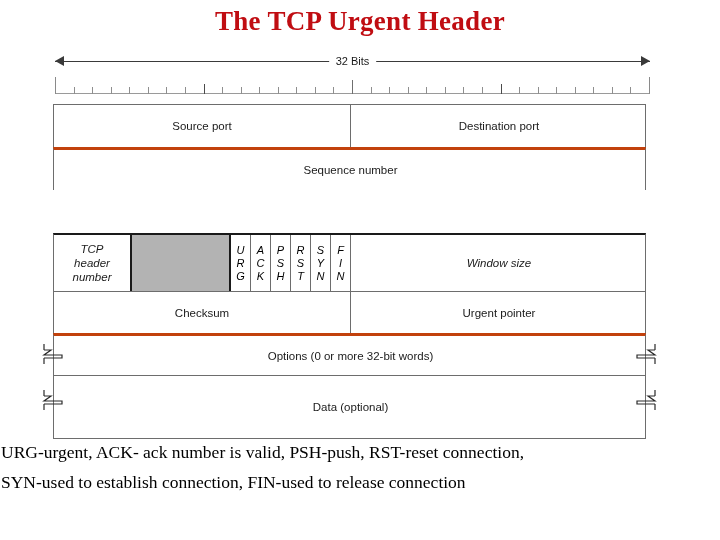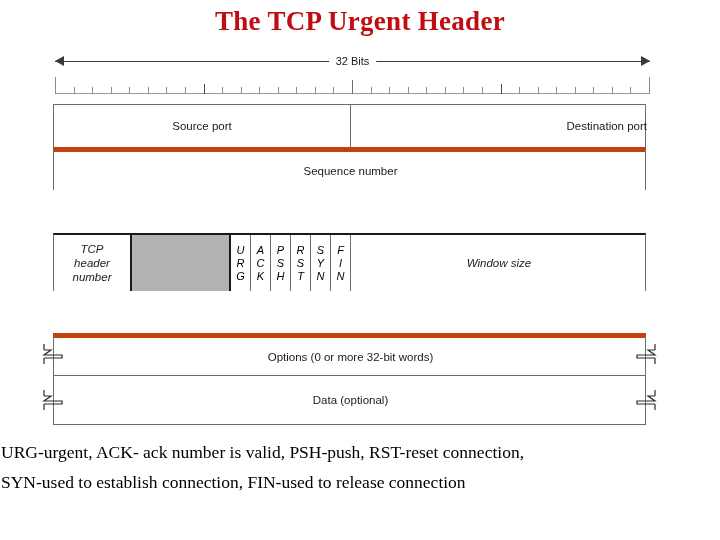--- a/index.html
+++ b/index.html
@@ -114,21 +114,21 @@
     position: absolute;
     left: 0;
     width: 593px;
     box-sizing: border-box;
     border-left: 1px solid #6d6d6d;
     border-right: 1px solid #6d6d6d;
     border-top: 1px solid #6d6d6d;
   }
   .row.last { border-bottom: 1px solid #6d6d6d; }
   .row.thick-top { border-top: 2px solid #1a1a1a; }
-  .row.light-top { border-top: 5px solid #c2410c; }
+  .row.light-top { border-top: 3px solid #c2410c; }
 
   .cell {
     position: absolute;
     top: 0;
     bottom: 0;
     display: flex;
     align-items: center;
     justify-content: center;
     font-family: "Liberation Sans", sans-serif;
     font-size: 11.5px;
@@ -227,21 +227,21 @@
       <div class="tick t-end" style="left: 594px;"></div>
     </div>
 </div>
 
 <div id="diagram">
 
   <div class="row" style="top:0px;height:43px;">
     <div class="cell divider-right" style="left:0;width:297px;">
       <span>Source port</span>
     </div>
-    <div class="cell" style="left:297px;width:296px;justify-content:flex-end;">
+    <div class="cell" style="left:297px;width:296px;">
       <span>Destination port</span>
     </div>
   </div>
 
   <div class="row light-top" style="top:43px;height:43px;">
     <div class="cell" style="left:0;width:593px;">
       <span>Sequence number</span>
     </div>
   </div>
 
@@ -283,28 +283,36 @@
       <span>F</span>
       <span>I</span>
       <span>N</span>
     </div>
 
     <div class="cell" style="left:297px;width:296px;">
       <span>Window size</span>
     </div>
   </div>
 
+  <div class="row" style="top:187px;height:42px;">
+    <div class="cell divider-right" style="left:0;width:297px;">
+      <span>Checksum</span>
+    </div>
+    <div class="cell" style="left:297px;width:296px;">
+      <span>Urgent pointer</span>
+    </div>
+  </div>
 
   <div class="row light-top" style="top:229px;height:42px;">
     <div class="cell" style="left:0;width:593px;">
       <span>Options (0 or more 32-bit words)</span>
     </div>
   </div>
 
-  <div class="row last" style="top:271px;height:50px;padding-left:40px;">
+  <div class="row last" style="top:271px;height:64px;padding-left:40px;">
     <div class="cell" style="left:0;width:593px;">
       <span>Data (optional)</span>
     </div>
   </div>
 
   <div class="break" style="left:-11px;top:240px;">
     <svg width="22" height="20" viewBox="0 0 22 20">
       <path d="M2 14 L20 14 L20 11 L2 11 L9 6 L2 6" fill="none" stroke="#2a2a2a" stroke-width="1.2"></path>
       <path d="M2 14 L2 20 M2 0 L2 6" fill="none" stroke="#2a2a2a" stroke-width="1.2"></path>
     </svg>

